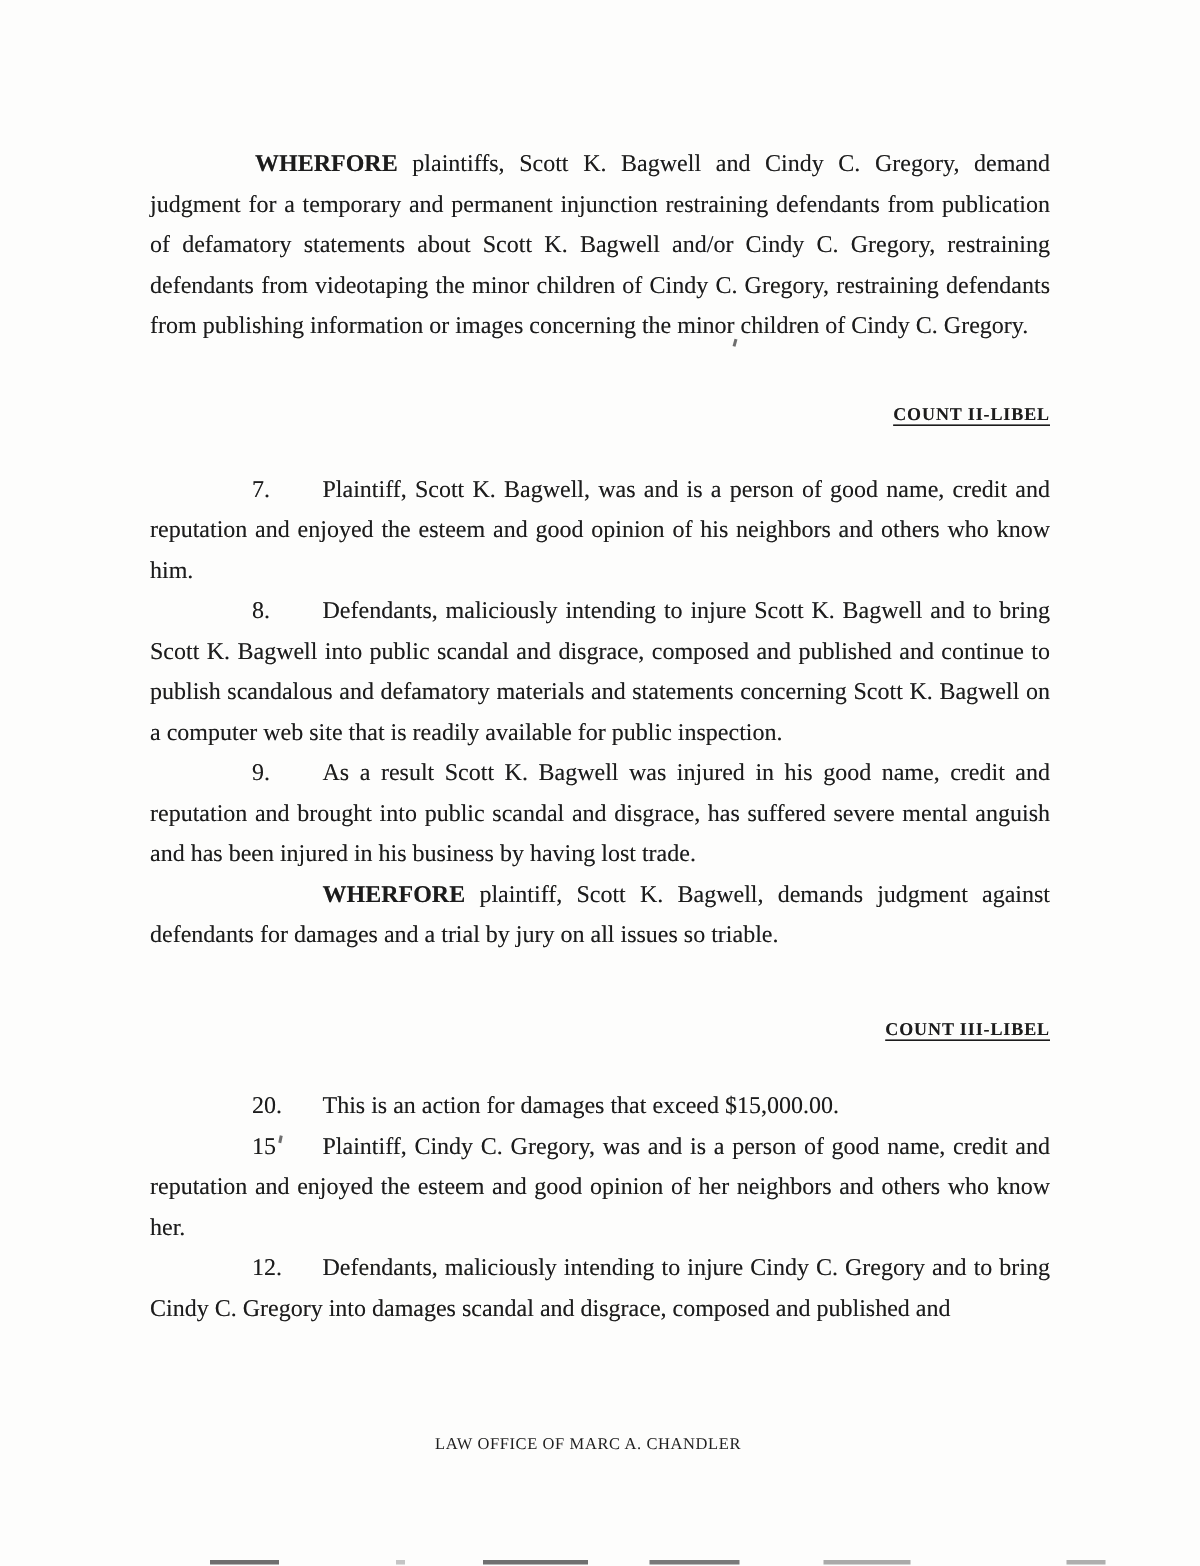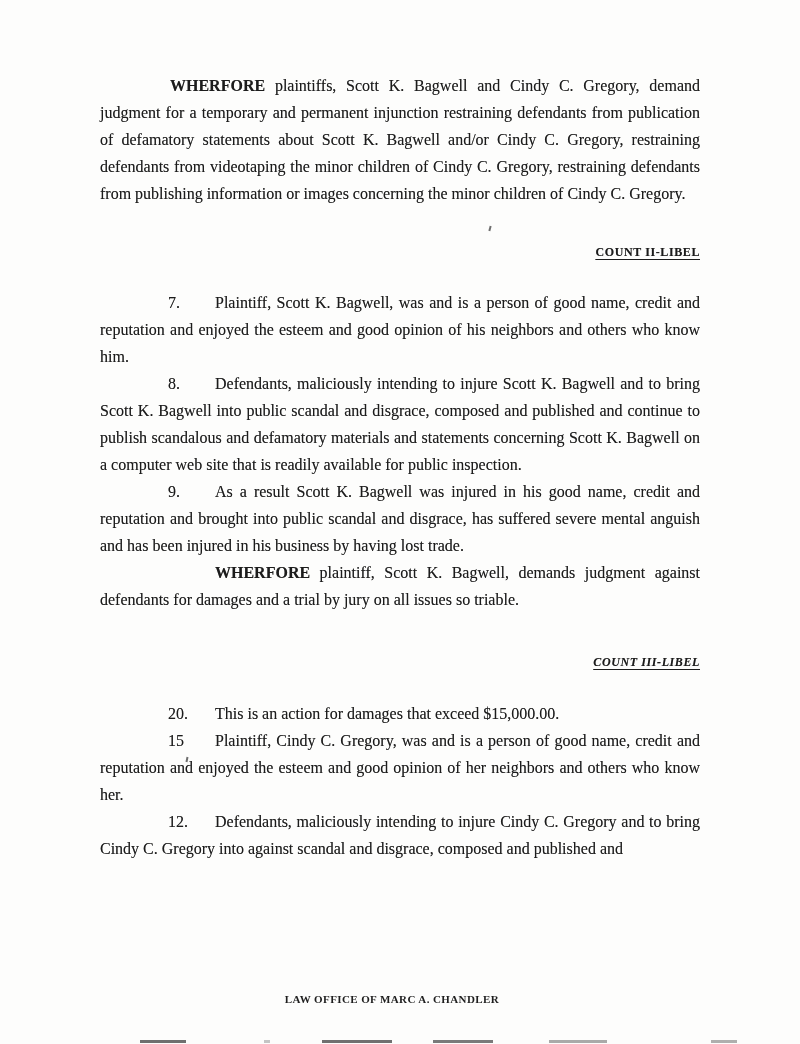--- a/index.html
+++ b/index.html
@@ -13,21 +13,21 @@
     height: 1044px;
     margin: 0 auto;
     background: #fdfdfc;
     overflow: hidden;
     font-family: "Liberation Serif", serif;
     color: #1c1c1c;
   }
   .content {
     position: absolute;
     left: 100px;
-    top: 72px;
+    top: 96px;
     width: 600px;
   }
   .para {
     margin: 0;
     text-align: justify;
     font-size: 16px;
     line-height: 27px;
     text-shadow: 0 0 0.4px rgba(20,20,20,0.45);
   }
   .para.indent-intro { text-indent: 70px; }
@@ -43,28 +43,28 @@
     margin: 32px 0 23px 0;
     font-size: 12px;
     font-weight: bold;
     text-align: right;
     text-decoration: underline;
     text-underline-offset: 3px;
     letter-spacing: 0.6px;
     line-height: 27px;
     text-shadow: 0 0 0.4px rgba(20,20,20,0.45);
   }
-  .count-heading.second { margin-top: 36px; margin-bottom: 24px; font-style: italic; }
+  .count-heading.second { margin-top: 36px; margin-bottom: 24px; }
   .footer {
     position: absolute;
     left: 0;
-    top: 992px;
+    top: 956px;
     width: 784px;
     text-align: center;
-    font-weight: bold;
+    font-weight: normal;
     color: #1e1e1e;
   }
   .footer-line1 {
     font-size: 11px;
     line-height: 14px;
     letter-spacing: 0.4px;
   }
   .footer-line2 {
     font-size: 11px;
     line-height: 14px;
@@ -108,21 +108,21 @@
     <p class="para numbered"><span class="num">9.</span><span>As a result Scott K. Bagwell was injured in his good name, credit and reputation and brought into public scandal and disgrace, has suffered severe mental anguish and has been injured in his business by having lost trade.</span></p>
 
     <p class="para indent-deep"><span class="lead">WHERFORE</span><span> plaintiff, Scott K. Bagwell, demands judgment against defendants for damages and a trial by jury on all issues so triable.</span></p>
 
     <h2 class="count-heading second">COUNT III-LIBEL</h2>
 
     <p class="para numbered"><span class="num">20.</span><span>This is an action for damages that exceed $15,000.00.</span></p>
 
     <p class="para numbered"><span class="num">15</span><span>Plaintiff, Cindy C. Gregory, was and is a person of good name, credit and reputation and enjoyed the esteem and good opinion of her neighbors and others who know her.</span></p>
 
-    <p class="para numbered"><span class="num">12.</span><span>Defendants, maliciously intending to injure Cindy C. Gregory and to bring Cindy C. Gregory into against scandal and disgrace, composed and published and</span></p>
+    <p class="para numbered"><span class="num">12.</span><span>Defendants, maliciously intending to injure Cindy C. Gregory and to bring Cindy C. Gregory into damages scandal and disgrace, composed and published and</span></p>
 
   </div>
 
   <div class="footer">
     <div class="footer-line1">LAW OFFICE OF MARC A. CHANDLER</div>
   </div>
 
   <div class="speck speck-1"></div>
   <div class="speck speck-2"></div>
 

